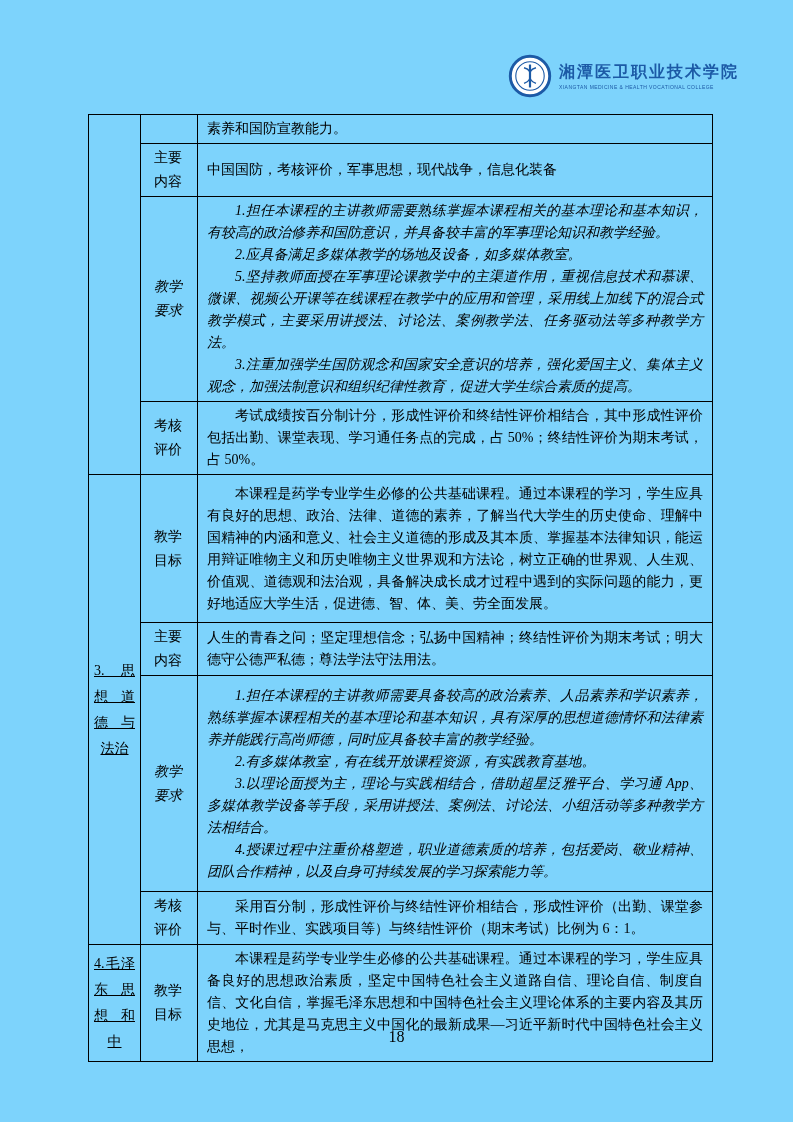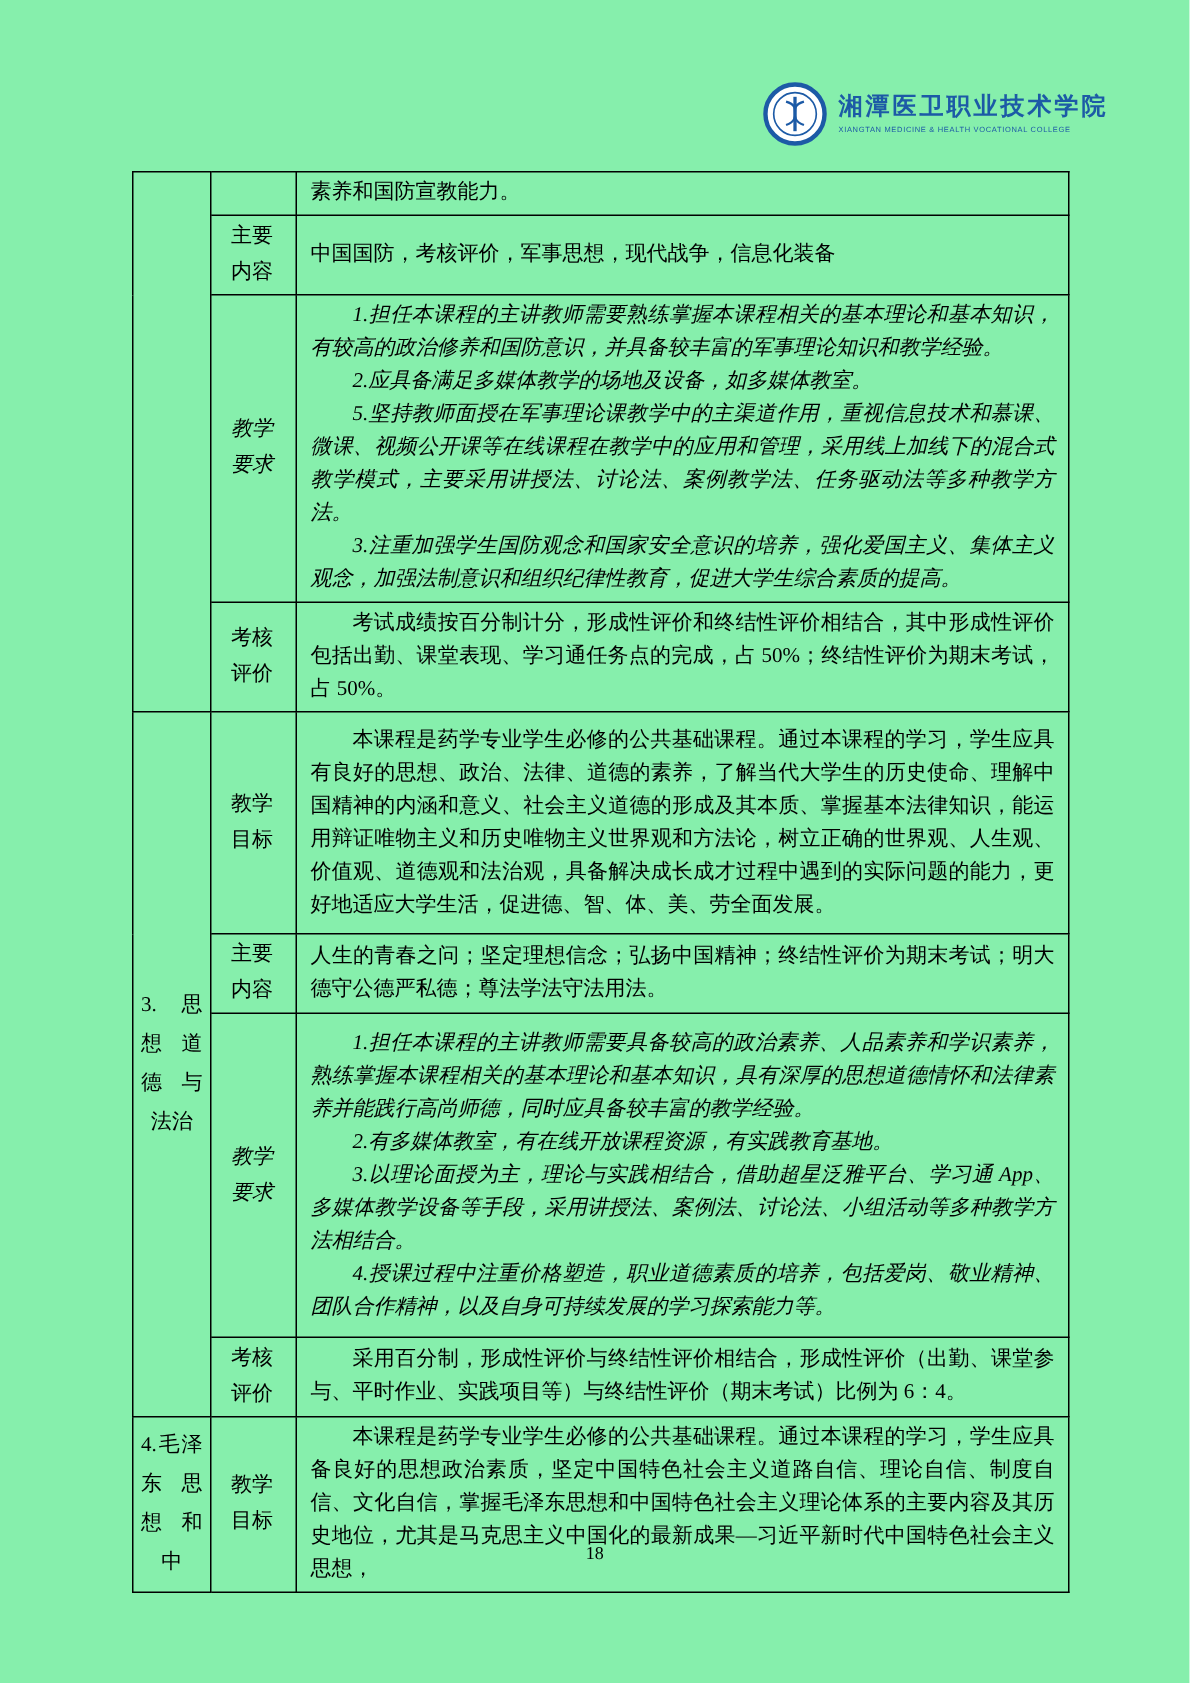--- a/index.html
+++ b/index.html
@@ -1,21 +1,21 @@
 <!DOCTYPE html>
 <html><head>
 <meta charset="utf-8">
 <style>
   * { box-sizing: border-box; }
   html, body { margin: 0; padding: 0; background: #ffffff; }
   .page {
     position: relative;
     width: 793px;
     height: 1122px;
-    background: #86efac;
+    background: #7dd3fc;
     font-family: "Liberation Serif", "DejaVu Serif", serif;
     color: #000;
     overflow: hidden;
   }
 
   
   .logo {
     position: absolute;
     top: 54px;
     left: 508px;
@@ -60,20 +60,21 @@
     line-height: 22px;
     vertical-align: middle;
     padding: 2px 8px;
     overflow: hidden;
   }
   td.course {
     text-align: justify;
     text-align-last: center;
     padding: 2px 5px;
     line-height: 26px;
+    text-decoration: underline;
   }
   td.rlabel {
     text-align: left;
     padding: 2px 13px;
     line-height: 24px;
   }
   td.content {
     text-align: justify;
     padding: 3px 9px;
     margin-top: 45px;
@@ -91,21 +92,21 @@
   .r8 td { height: 50px; }
   .r9 td { height: 106px; }
 
   
   .page-number {
     position: absolute;
     top: 1028px;
     left: 0;
     width: 100%;
     text-align: center;
-    font-size: 12px;
+    font-size: 16px;
   }
 </style>
 </head>
 <body>
 
 <div class="page">
 
   <div class="logo">
     <svg class="emblem" viewBox="0 0 48 48" aria-hidden="true">
       <circle cx="24" cy="24" r="21.5" fill="#ffffff" stroke="#1c5aa6" stroke-width="3.2"></circle>
@@ -175,21 +176,21 @@
         <td class="content">
           <p>1.担任本课程的主讲教师需要具备较高的政治素养、人品素养和学识素养，熟练掌握本课程相关的基本理论和基本知识，具有深厚的思想道德情怀和法律素养并能践行高尚师德，同时应具备较丰富的教学经验。</p>
           <p>2.有多媒体教室，有在线开放课程资源，有实践教育基地。</p>
           <p>3.以理论面授为主，理论与实践相结合，借助超星泛雅平台、学习通 App、多媒体教学设备等手段，采用讲授法、案例法、讨论法、小组活动等多种教学方法相结合。</p>
           <p>4.授课过程中注重价格塑造，职业道德素质的培养，包括爱岗、敬业精神、团队合作精神，以及自身可持续发展的学习探索能力等。</p>
         </td>
       </tr>
       <tr class="r8">
         <td class="rlabel">考核评价</td>
         <td class="content">
-          <p>采用百分制，形成性评价与终结性评价相结合，形成性评价（出勤、课堂参与、平时作业、实践项目等）与终结性评价（期末考试）比例为 6：4。</p>
+          <p>采用百分制，形成性评价与终结性评价相结合，形成性评价（出勤、课堂参与、平时作业、实践项目等）与终结性评价（期末考试）比例为 6：1。</p>
         </td>
       </tr>
 
       <tr class="r9">
         <td class="course">4.毛泽东思想和中</td>
         <td class="rlabel">教学目标</td>
         <td class="content">
           <p>本课程是药学专业学生必修的公共基础课程。通过本课程的学习，学生应具备良好的思想政治素质，坚定中国特色社会主义道路自信、理论自信、制度自信、文化自信，掌握毛泽东思想和中国特色社会主义理论体系的主要内容及其历史地位，尤其是马克思主义中国化的最新成果—习近平新时代中国特色社会主义思想，</p>
         </td>
       </tr>

